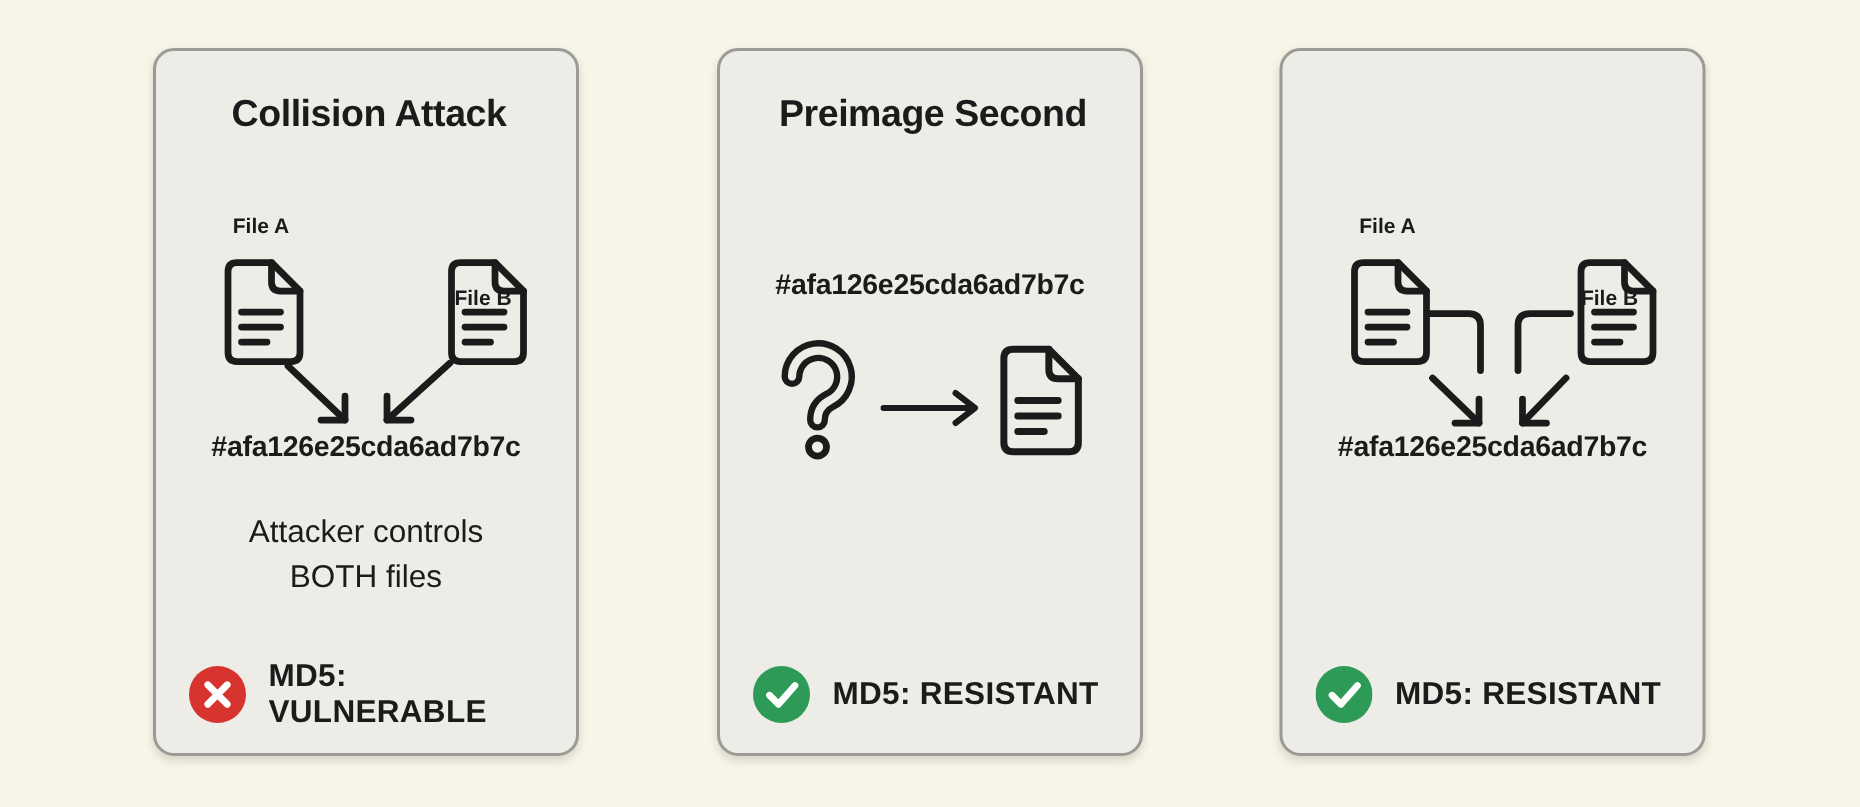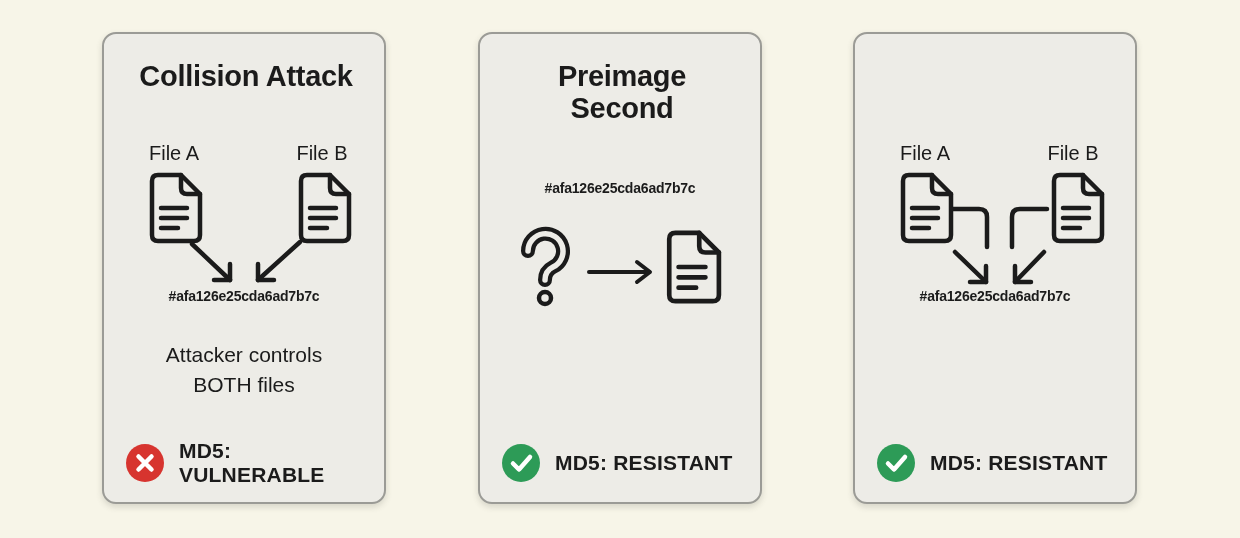--- a/index.html
+++ b/index.html
@@ -18,33 +18,33 @@
   .card{
     position:absolute; top:32px; width:284px; height:472px;
     background:var(--card-bg);
     border:2px solid var(--card-border);
     border-radius:14px;
     box-shadow:0 3px 6px rgba(70,70,60,0.18);
   }
   .card1{left:102px;} .card2{left:478px;} .card3{left:853px;}
   .card-title{
     position:absolute; top:26px; left:30px; width:224px;
-    text-align:center; font-size:29px; font-weight:700; line-height:32px;
+    text-align:center; font-size:25px; font-weight:700; line-height:32px;
     letter-spacing:-0.3px;
   }
   .file-label{
     position:absolute; top:108px; width:100px; text-align:center;
-    font-size:20px; font-weight:400;
+    font-size:14px; font-weight:700;
   }
-  .file-label.a{left:20px;} .file-label.b{left:168px;}
+  .file-label.a{left:20px;} .file-label.b{left:168px;margin-top:48px;}
   .doc{position:absolute; top:138px;}
   .doc.a{left:41px;} .doc.b{left:190px;}
   .hash{
     position:absolute; top:254px; left:0; width:100%;
-    text-align:center; font-size:14px; font-weight:700; letter-spacing:-0.2px;
+    text-align:center; font-size:19px; font-weight:700; letter-spacing:-0.2px;
   }
   .hash.mid{top:146px;}
   .desc{
     position:absolute; top:306px; left:0; width:100%;
     text-align:center; font-size:21px; line-height:30px; white-space:pre-line;
   }
   .status-row{
     position:absolute; top:410px; left:22px; right:10px; height:38px;
     display:flex; align-items:center; gap:15px;
   }

